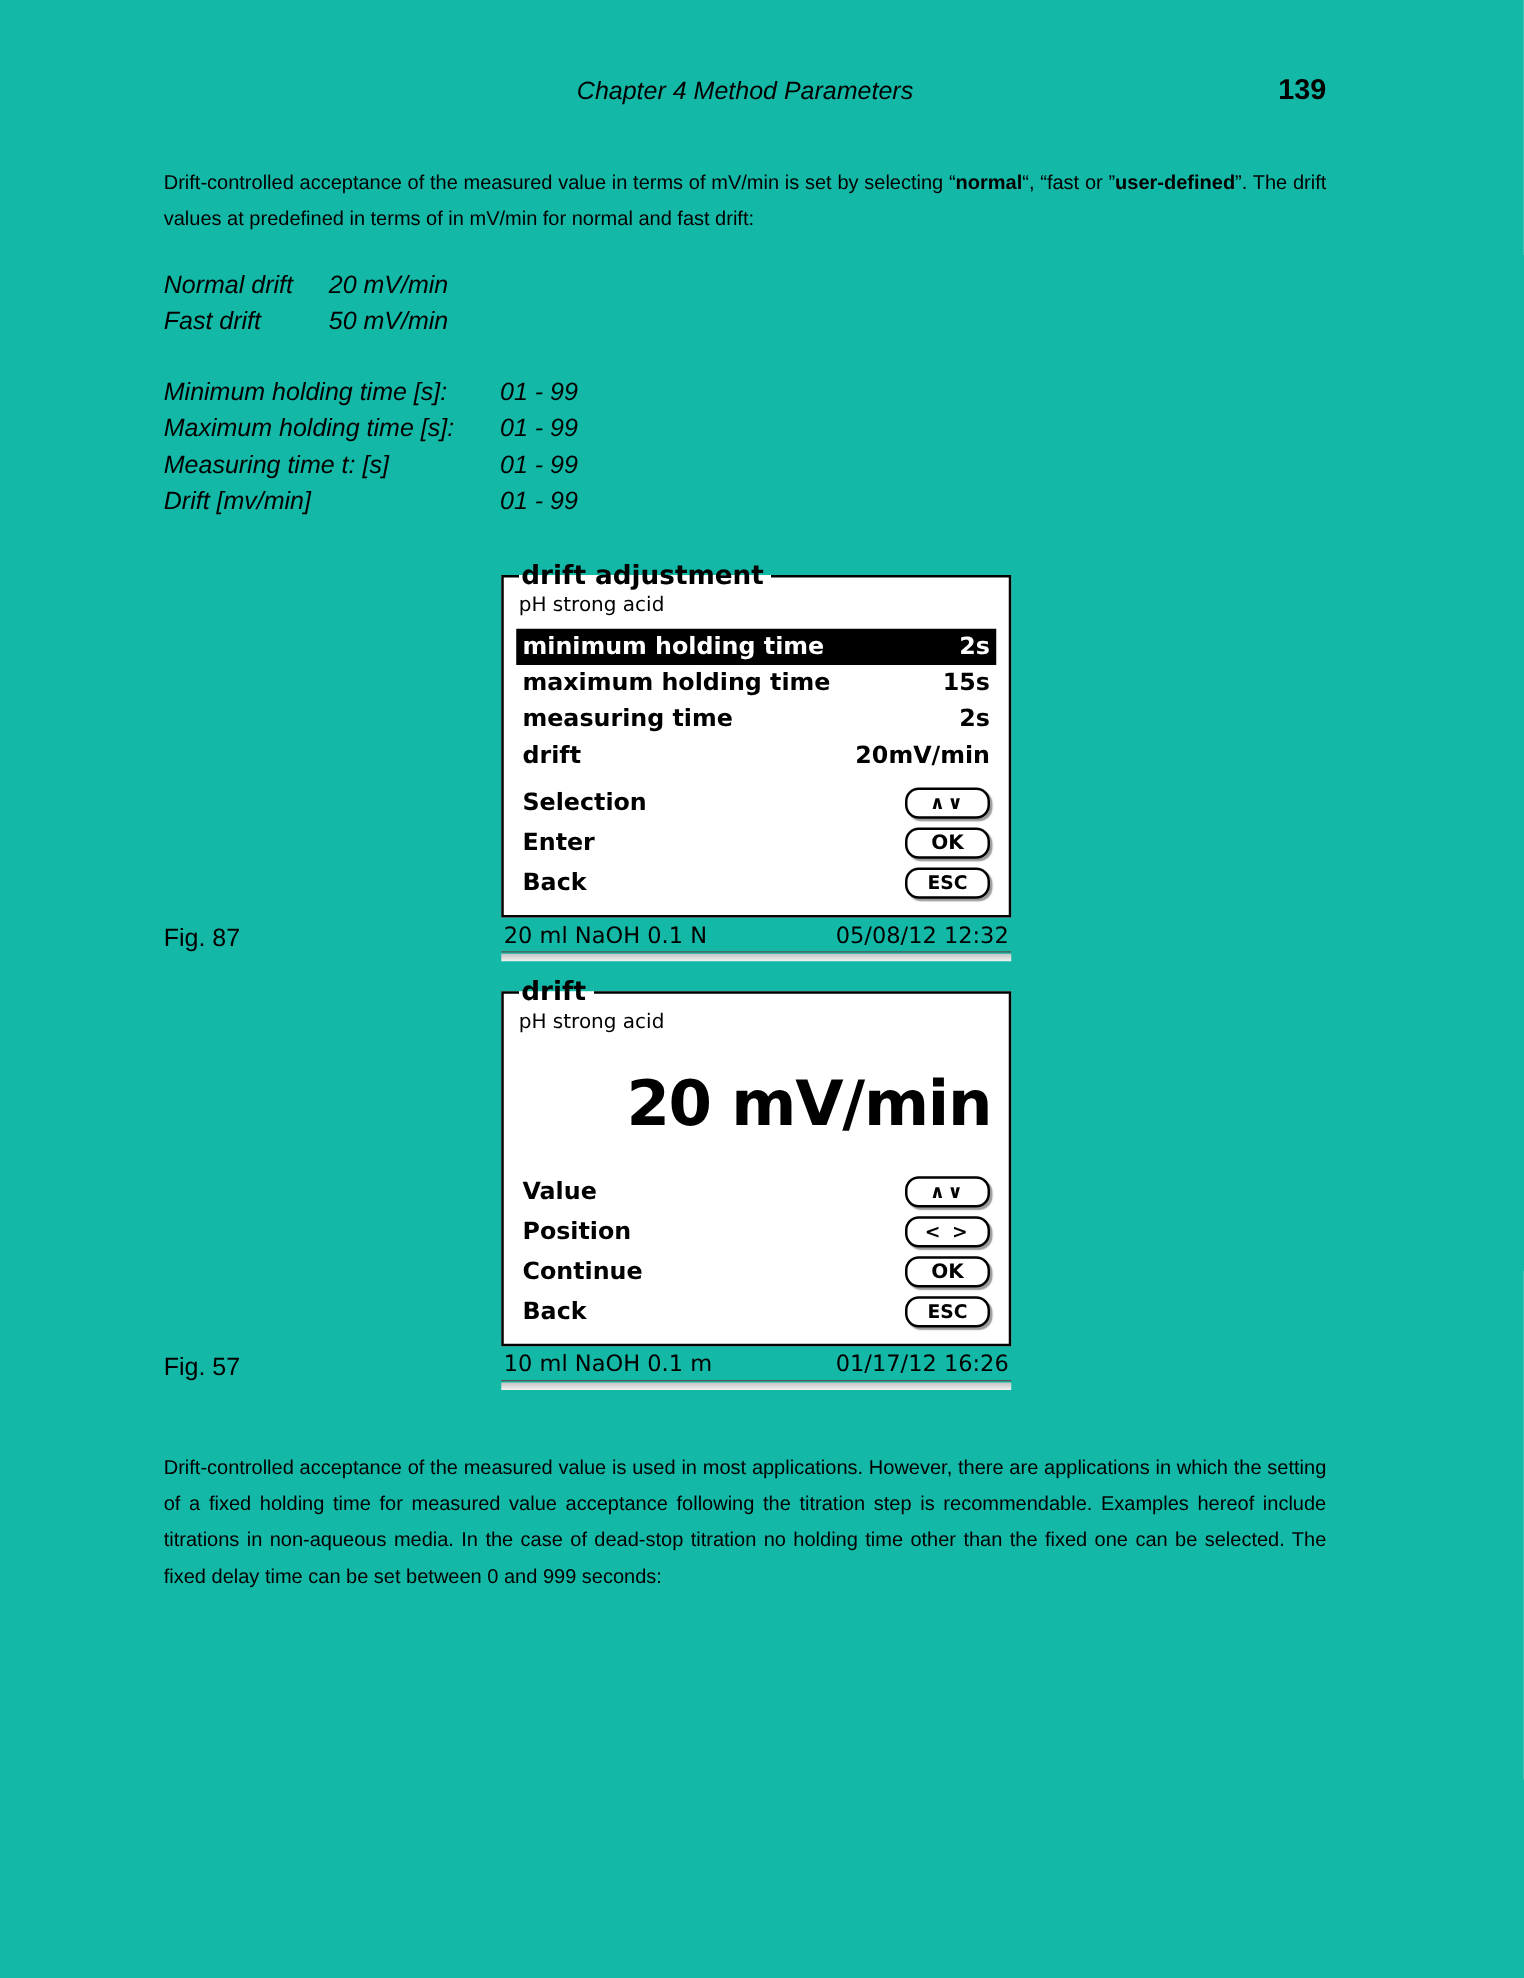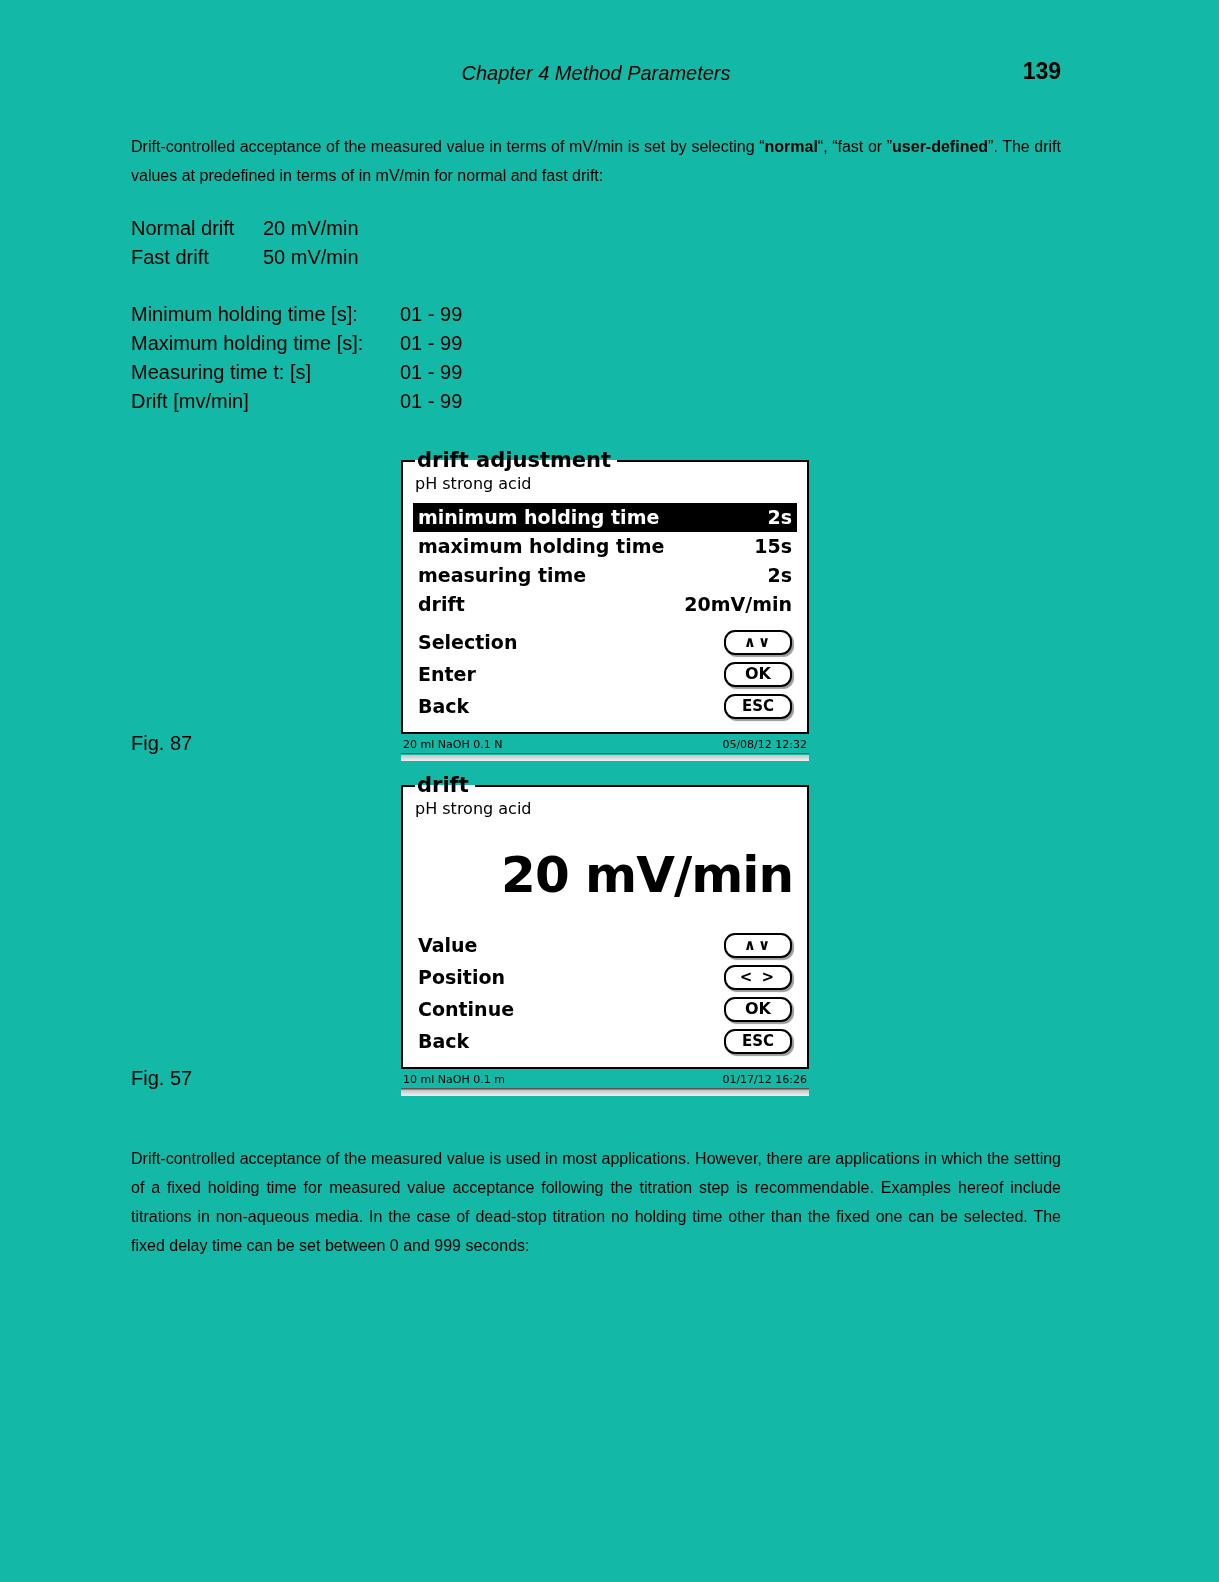--- a/index.html
+++ b/index.html
@@ -23,21 +23,21 @@
     position: absolute; right: 0; top: 58px;
     font-weight: bold; font-size: 23px;
   }
 
   
   .para { margin: 0; font-size: 16px; line-height: 29px; }
   .justify { text-align: justify; }
   .para b { font-weight: bold; }
   .mt-intro { margin-top: 38px; }
 
-  .kv-table { margin-top: 24px; font-size: 20px; line-height: 29px; }
+  .kv-table { margin-top: 24px; font-size: 20px; line-height: 29px; font-style: italic; }
   .kv-row { display: flex; }
   .drift-table .kv-label { width: 132px; flex: 0 0 132px; }
   .param-table .kv-label { width: 269px; flex: 0 0 269px; }
   .notes { margin-top: 26px; font-size: 20px; line-height: 29px; }
   .param-table { margin-top: 28px; }
 
   
   .figure { position: relative; margin: 0; padding: 0; }
   .fig87 { margin-top: 34px; }
   .fig88 { margin-top: 14px; }
@@ -79,21 +79,21 @@
 
   .big-value {
     font-weight: bold; font-size: 50px; letter-spacing: -1px;
     text-align: right; padding: 20px 4px 26px 0; line-height: 1.1;
     white-space: nowrap;
   }
   .fig88 .actions { margin-top: 0; }
 
   .statusbar {
     display: flex; justify-content: space-between; align-items: flex-end;
-    font-size: 11px; padding: 4px 2px 2px 2px;
+    font-size: 18px; padding: 4px 2px 2px 2px;
     border-bottom: 1px solid #555;
   }
   .status-shadow {
     height: 6px; margin-top: 1px;
     background: linear-gradient(to bottom, #c4c4c4, #f1f1f1);
   }
 
   .para2 { margin-top: 22px; }
   .para3 { margin-top: 48px; }
 </style>

